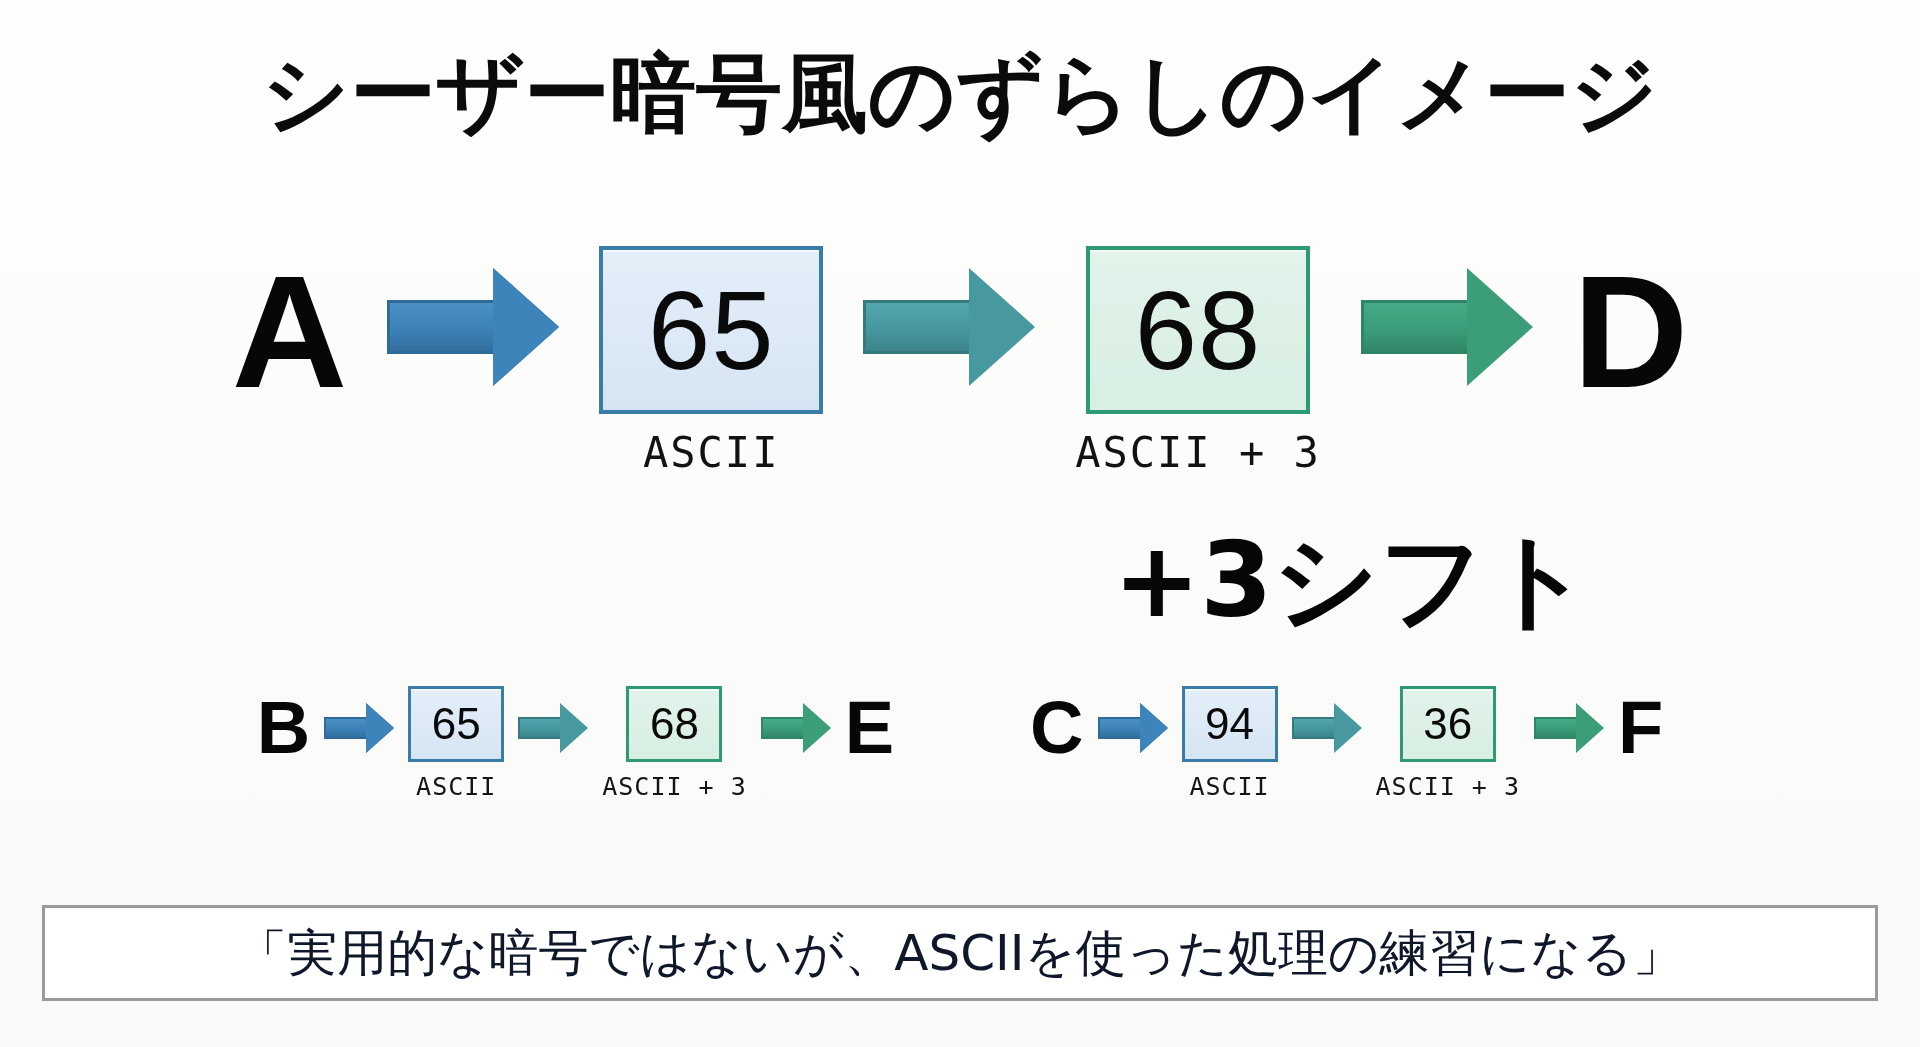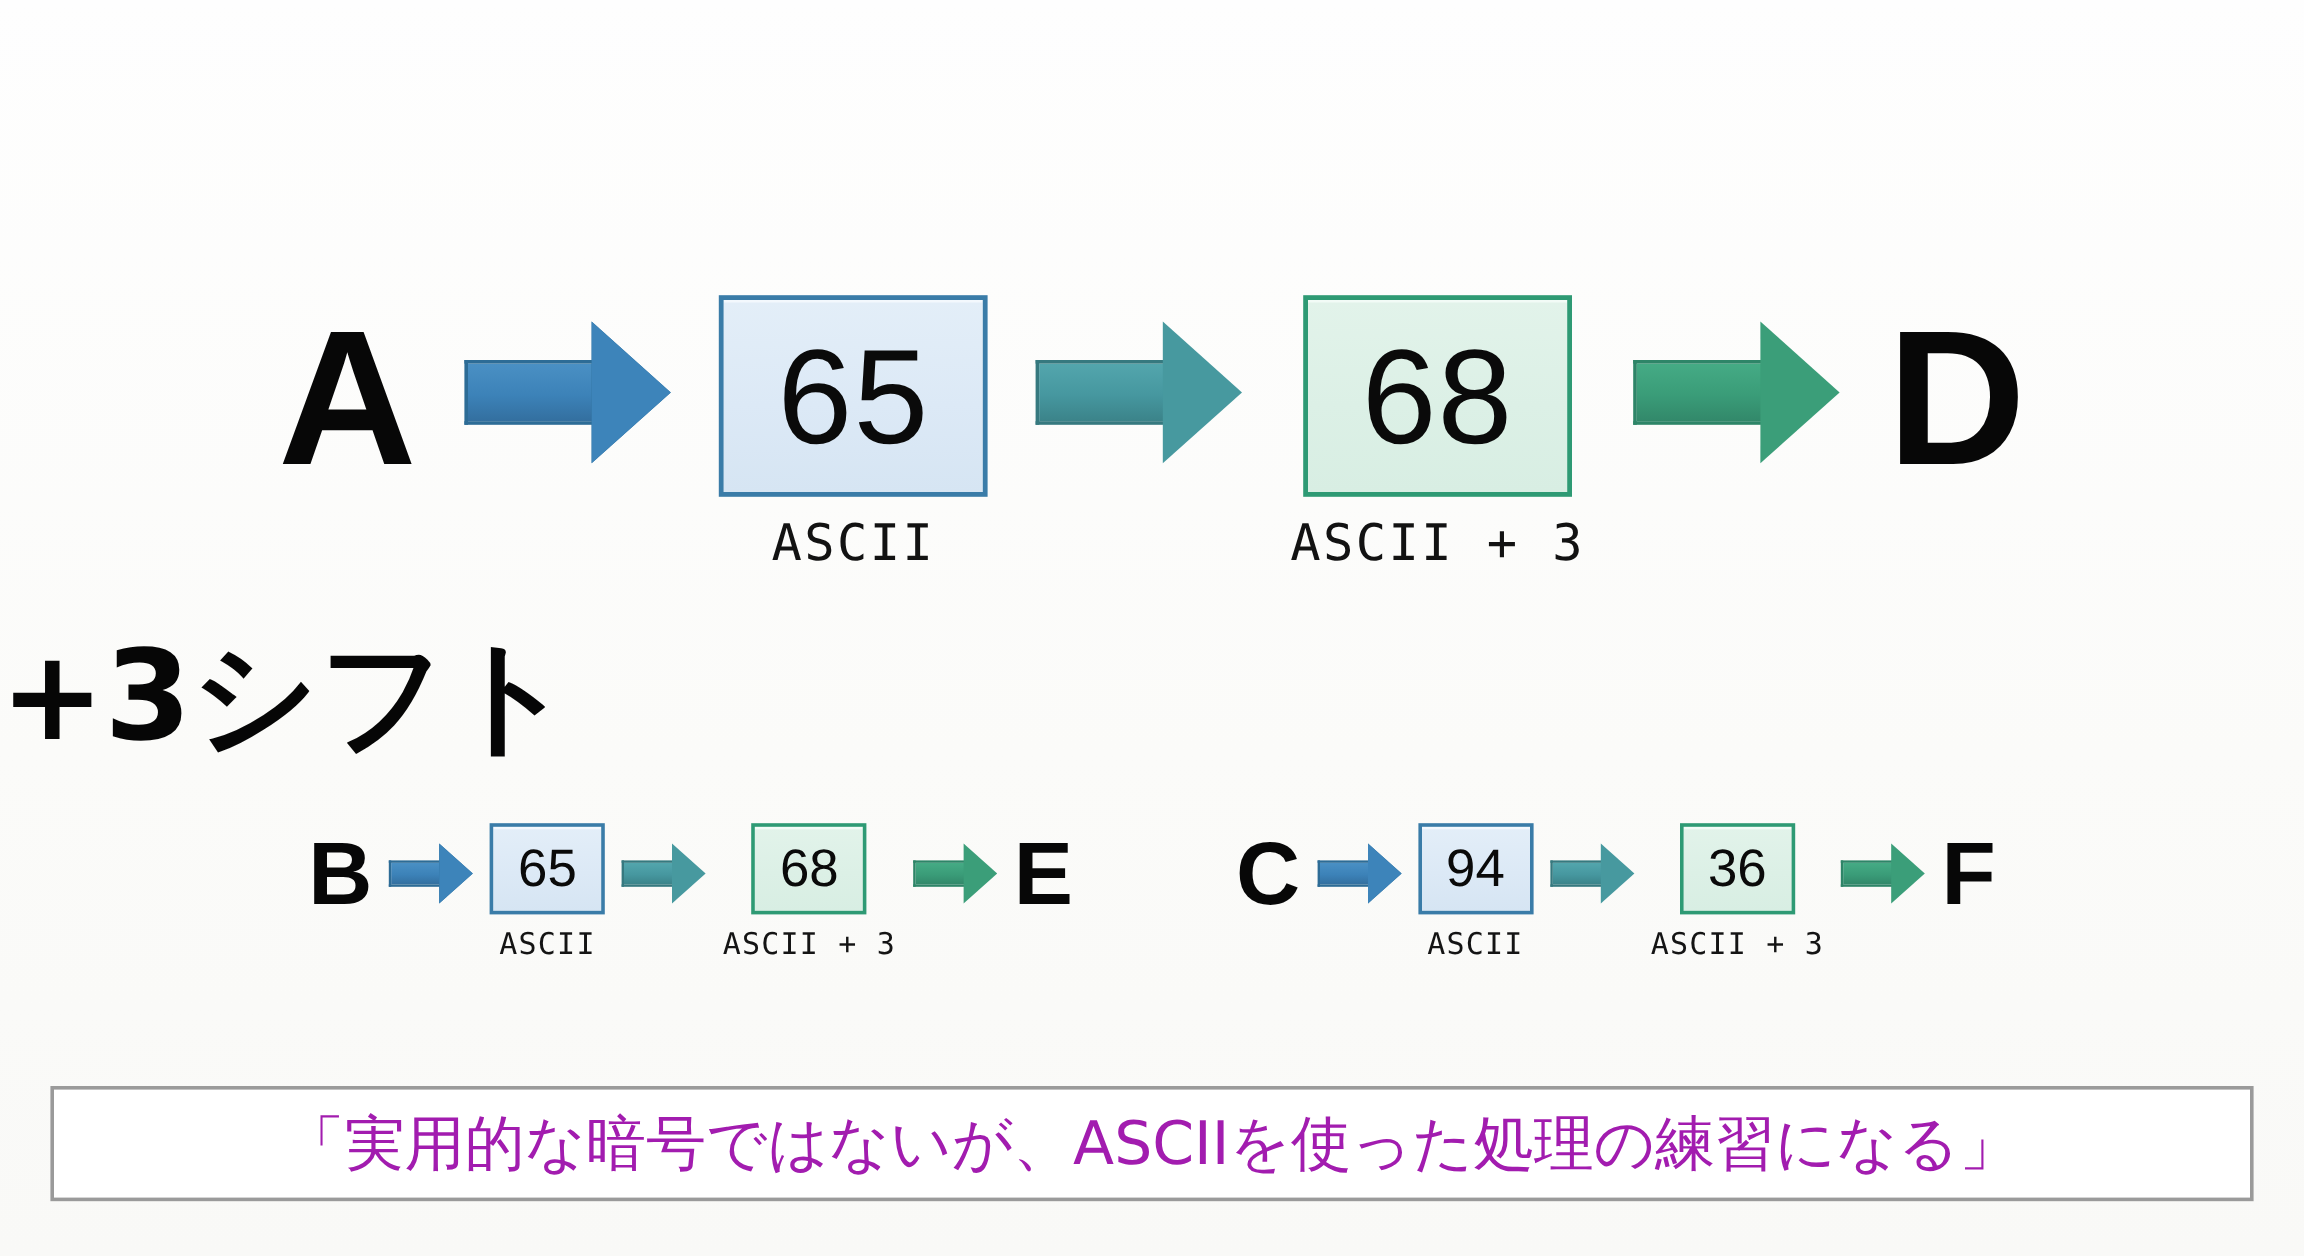--- a/index.html
+++ b/index.html
@@ -131,21 +131,21 @@
   .a-teal  .head  { border-left-color: #47999f; }
   .a-green .shaft { background: linear-gradient(180deg,#45ab85 0%,#3a9c78 55%,#32886a 100%); border: 3px solid #2e8568; border-right: none; }
   .a-green .head  { border-left-color: #3b9e79; }
 
   
   .shift-label {
     position: absolute;
     left: 0;
     top: 528px;
     width: 1592px;
-    text-align: left;
+    text-align: right;
     font-family: "DejaVu Sans", "Liberation Sans", sans-serif;
     font-weight: 700;
     font-size: 104px;
     line-height: 1;
     color: #060606;
     white-space: nowrap;
   }
 
   
   .flow-small-wrap {
@@ -223,30 +223,31 @@
     border: 3px solid #9a9a9a;
     background: #ffffff;
     display: flex;
     align-items: center;
     justify-content: center;
   }
   .caption-text {
     font-family: "DejaVu Sans", "Liberation Sans", sans-serif;
     font-size: 50px;
     font-weight: 400;
-    color: #a21caf;
+    color: #0f172a;
     white-space: nowrap;
     letter-spacing: 0px;
   }
 </style>
 </head>
 <body>
 
 <div class="canvas">
 
+  <div class="title">シーザー暗号風のずらしのイメージ</div>
 
   <div class="flow-big">
 
     <div class="cell">
       <div class="big-letter">A</div>
     </div>
 
     <div class="big-gap-left"></div>
 
     <div class="cell">

